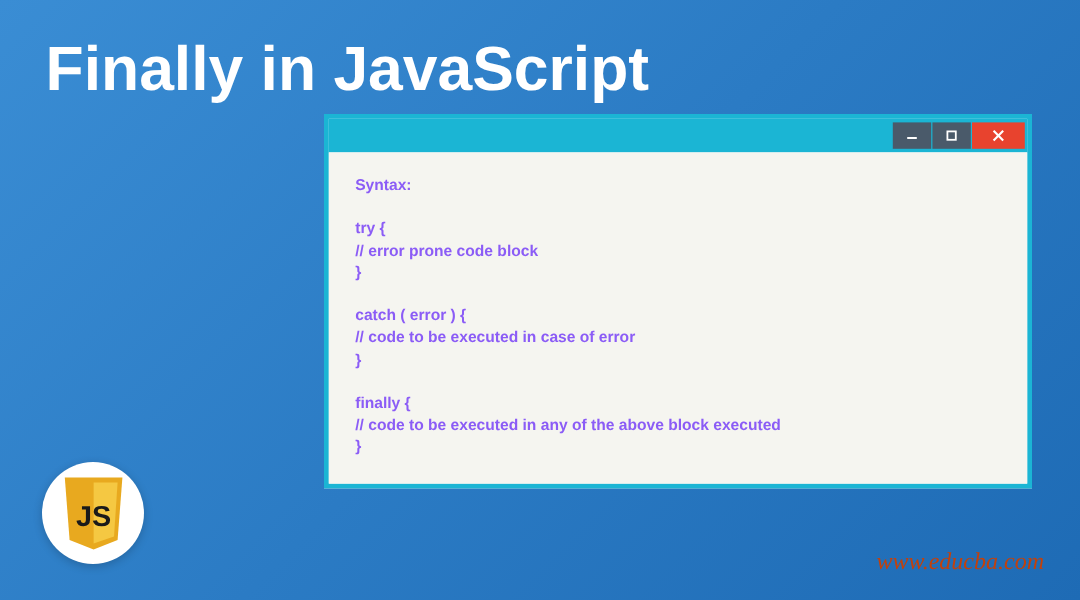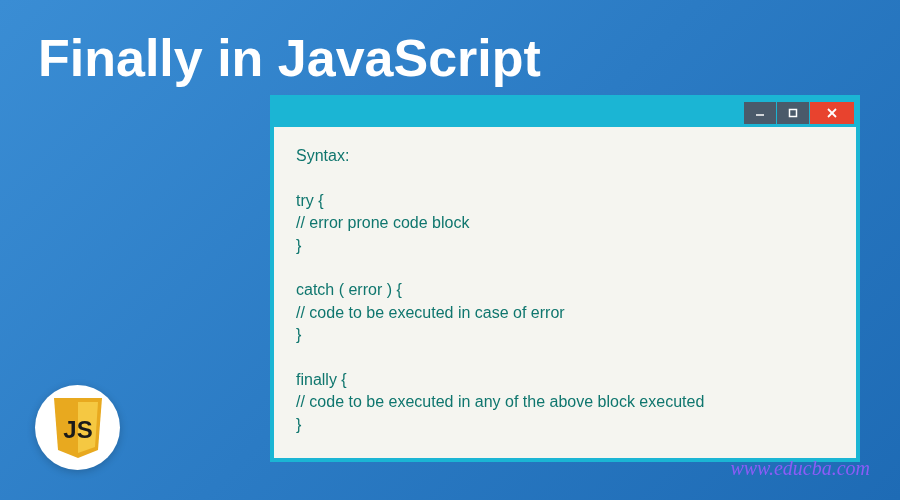--- a/index.html
+++ b/index.html
@@ -60,23 +60,23 @@
       background: #e8432e;
       width: 44px;
     }
     .win-btn svg {
       display: block;
     }
     .code-content {
       background: #f5f5f0;
       padding: 18px 22px 22px 22px;
       font-family: Arial, sans-serif;
-      font-size: 16px;
-      font-weight: normal;
-      color: #0f766e;
+      font-size: 13px;
+      font-weight: bold;
+      color: #8b5cf6;
       line-height: 1.4;
       white-space: pre-wrap;
     }
     .js-badge {
       position: absolute;
       bottom: 30px;
       left: 35px;
       width: 85px;
       height: 85px;
       background: #ffffff;
@@ -89,21 +89,21 @@
     }
     .js-shield {
       width: 58px;
       height: 64px;
       position: relative;
     }
     .footer-url {
       position: absolute;
       bottom: 20px;
       right: 30px;
-      color: #8b5cf6;
+      color: #c2410c;
       font-size: 20px;
       font-style: italic;
       font-family: Georgia, serif;
     }
   </style>
 </head>
 <body>
 
 <h1 class="page-title">Finally in JavaScript</h1>
 

